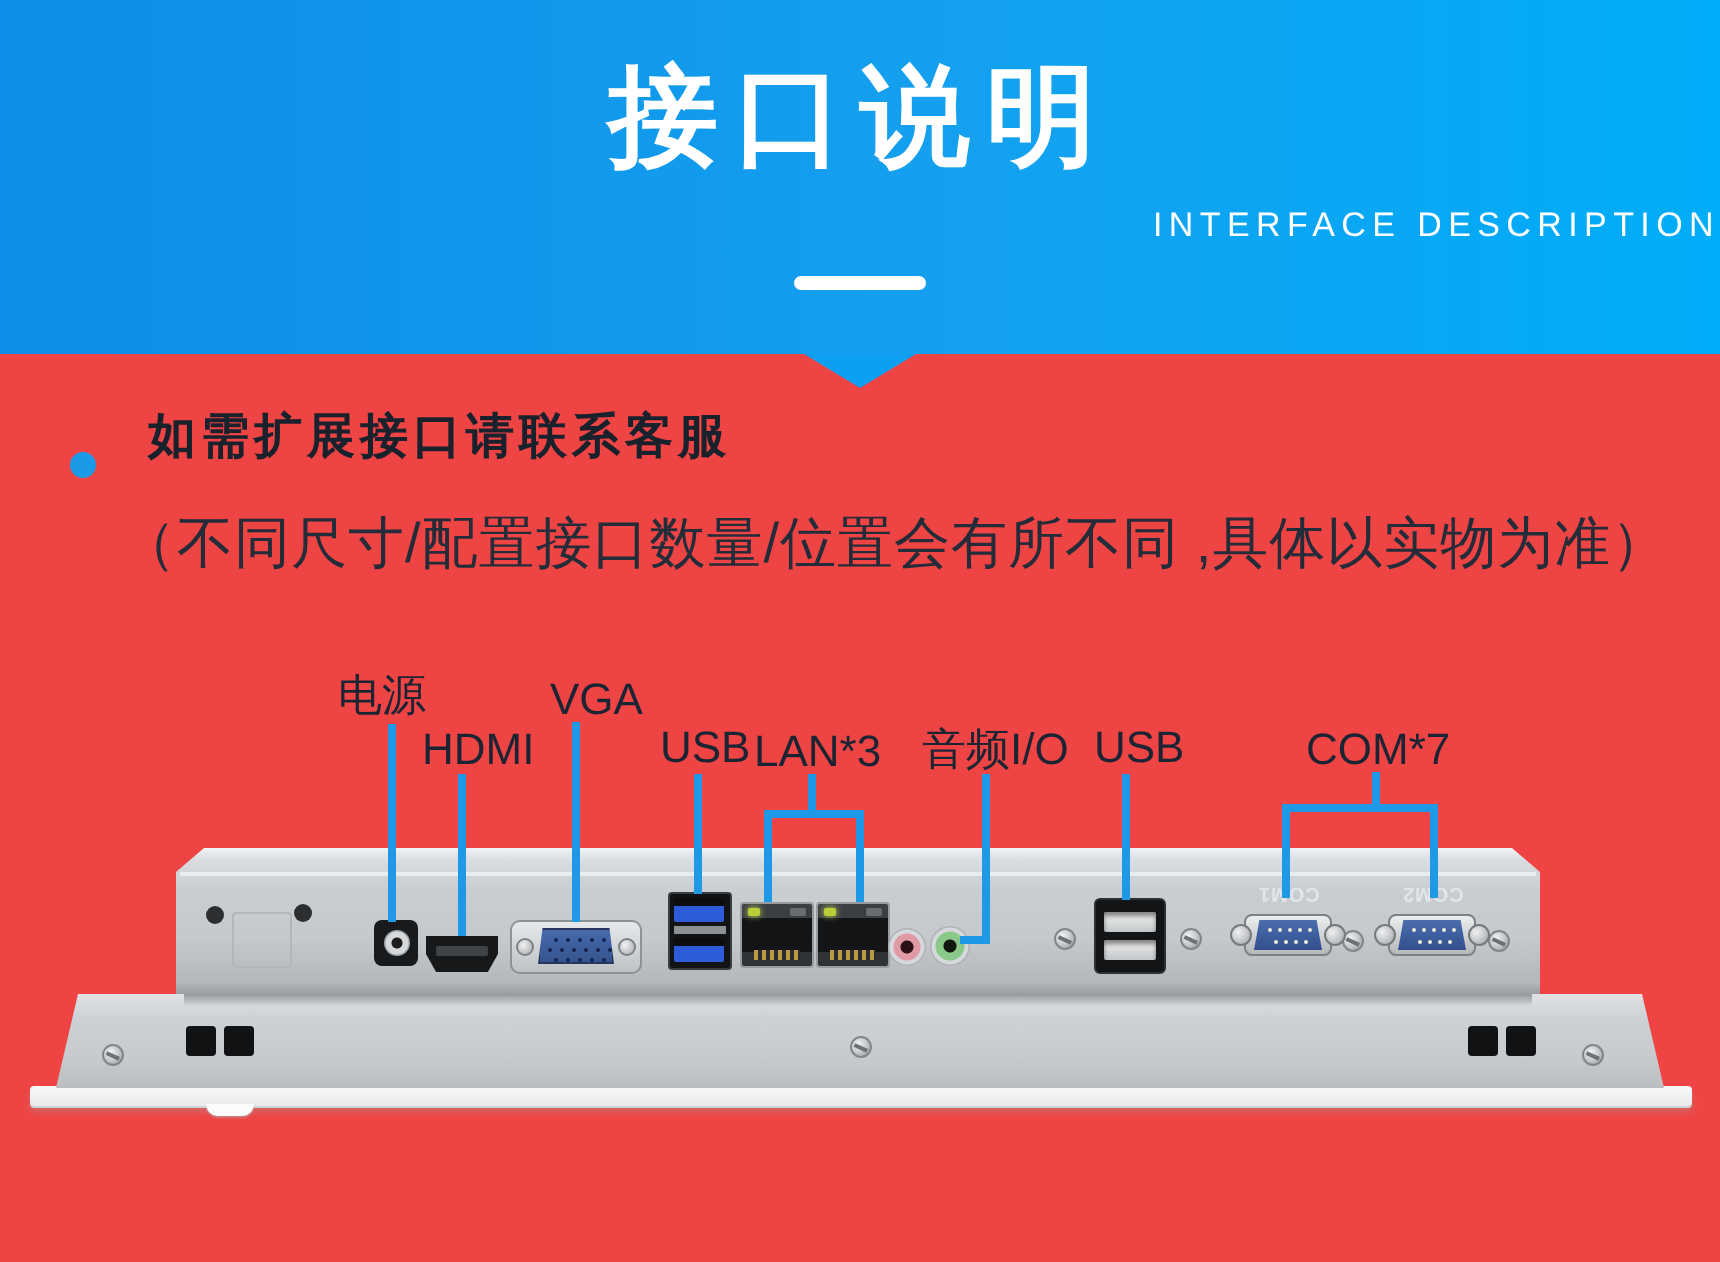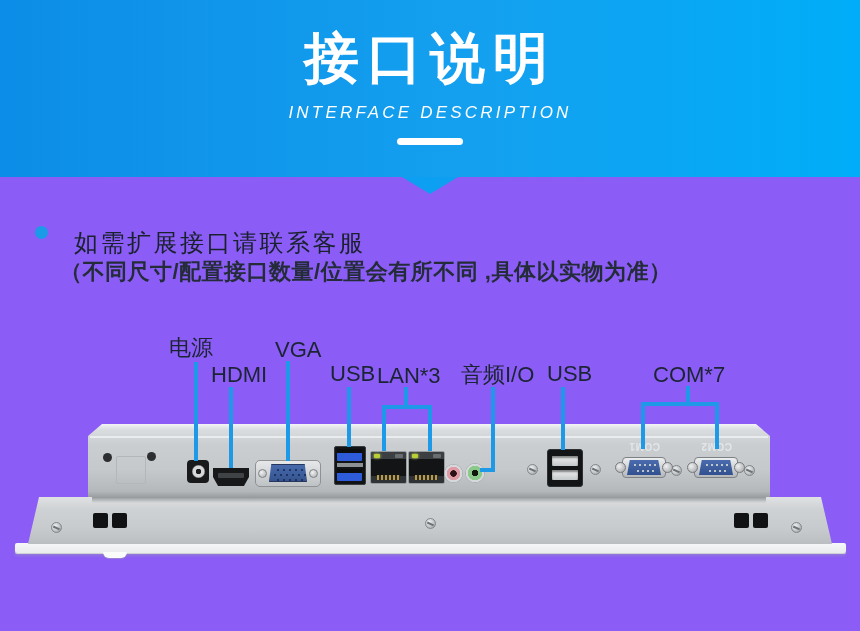--- a/index.html
+++ b/index.html
@@ -1,47 +1,47 @@
 <!DOCTYPE html>
 <html><head>
 <meta charset="utf-8">
 <style>
   html,body{margin:0;padding:0;background:#ffffff;}
   #stage{
-    position:relative;width:860px;height:631px;overflow:hidden;background:#8b5cf6;
+    position:relative;width:860px;height:631px;overflow:hidden;background:#ef4444;
     font-family:"Liberation Sans","DejaVu Sans",sans-serif;
   }
 
   
   .banner{
     position:absolute;left:0;top:0;width:860px;height:177px;
     background:linear-gradient(90deg,#0c8de7 0%,#14a0ef 55%,#00adf8 100%);
   }
   .banner-title{
     position:absolute;left:0;right:0;top:26px;text-align:center;
     font-size:55px;font-weight:700;letter-spacing:8px;color:#ffffff;line-height:64px;
   }
   .banner-sub{
-    position:absolute;left:0;right:0;top:103px;text-align:center;
-    font-size:17px;font-weight:500;letter-spacing:3.2px;color:#ffffff;line-height:20px;font-style:italic;
+    position:absolute;left:0;right:0;top:103px;text-align:right;
+    font-size:17px;font-weight:500;letter-spacing:3.2px;color:#ffffff;line-height:20px;
   }
   .banner-dash{
     position:absolute;left:50%;transform:translateX(-50%);top:138px;
     width:66px;height:7px;border-radius:4px;background:#ffffff;
   }
   .banner-tri{
     position:absolute;left:402px;top:177px;width:0;height:0;
     border-left:28px solid transparent;border-right:28px solid transparent;
     border-top:17px solid #0d9ff1;
   }
 
   
   .bullet{position:absolute;left:35px;top:226px;width:13px;height:13px;border-radius:50%;background:#1b9ae8;}
-  .note-h{position:absolute;left:74px;top:228px;font-size:24px;font-weight:400;letter-spacing:2.5px;color:#19212d;line-height:30px;white-space:nowrap;}
-  .note-d{position:absolute;left:60px;top:255px;font-size:22px;font-weight:700;letter-spacing:0.5px;color:#232c38;line-height:34px;white-space:nowrap;}
+  .note-h{position:absolute;left:74px;top:204px;font-size:24px;font-weight:700;letter-spacing:2.5px;color:#19212d;line-height:30px;white-space:nowrap;}
+  .note-d{position:absolute;left:60px;top:255px;font-size:28px;font-weight:400;letter-spacing:0.5px;color:#232c38;line-height:34px;white-space:nowrap;}
 
   
   .plabel{position:absolute;font-size:22px;color:#1b2433;line-height:25px;white-space:nowrap;}
   .cl{position:absolute;background:#1e99e8;width:4px;}
   .clh{position:absolute;background:#1e99e8;height:4px;}
 
   
   .upper-panel{
     position:absolute;left:88px;top:424px;width:682px;height:73px;
     background:linear-gradient(180deg,#f2f4f5 0%,#dadde0 8%,#cbced1 28%,#c6c9cc 62%,#b5b8bb 92%,#9b9ea1 100%);

